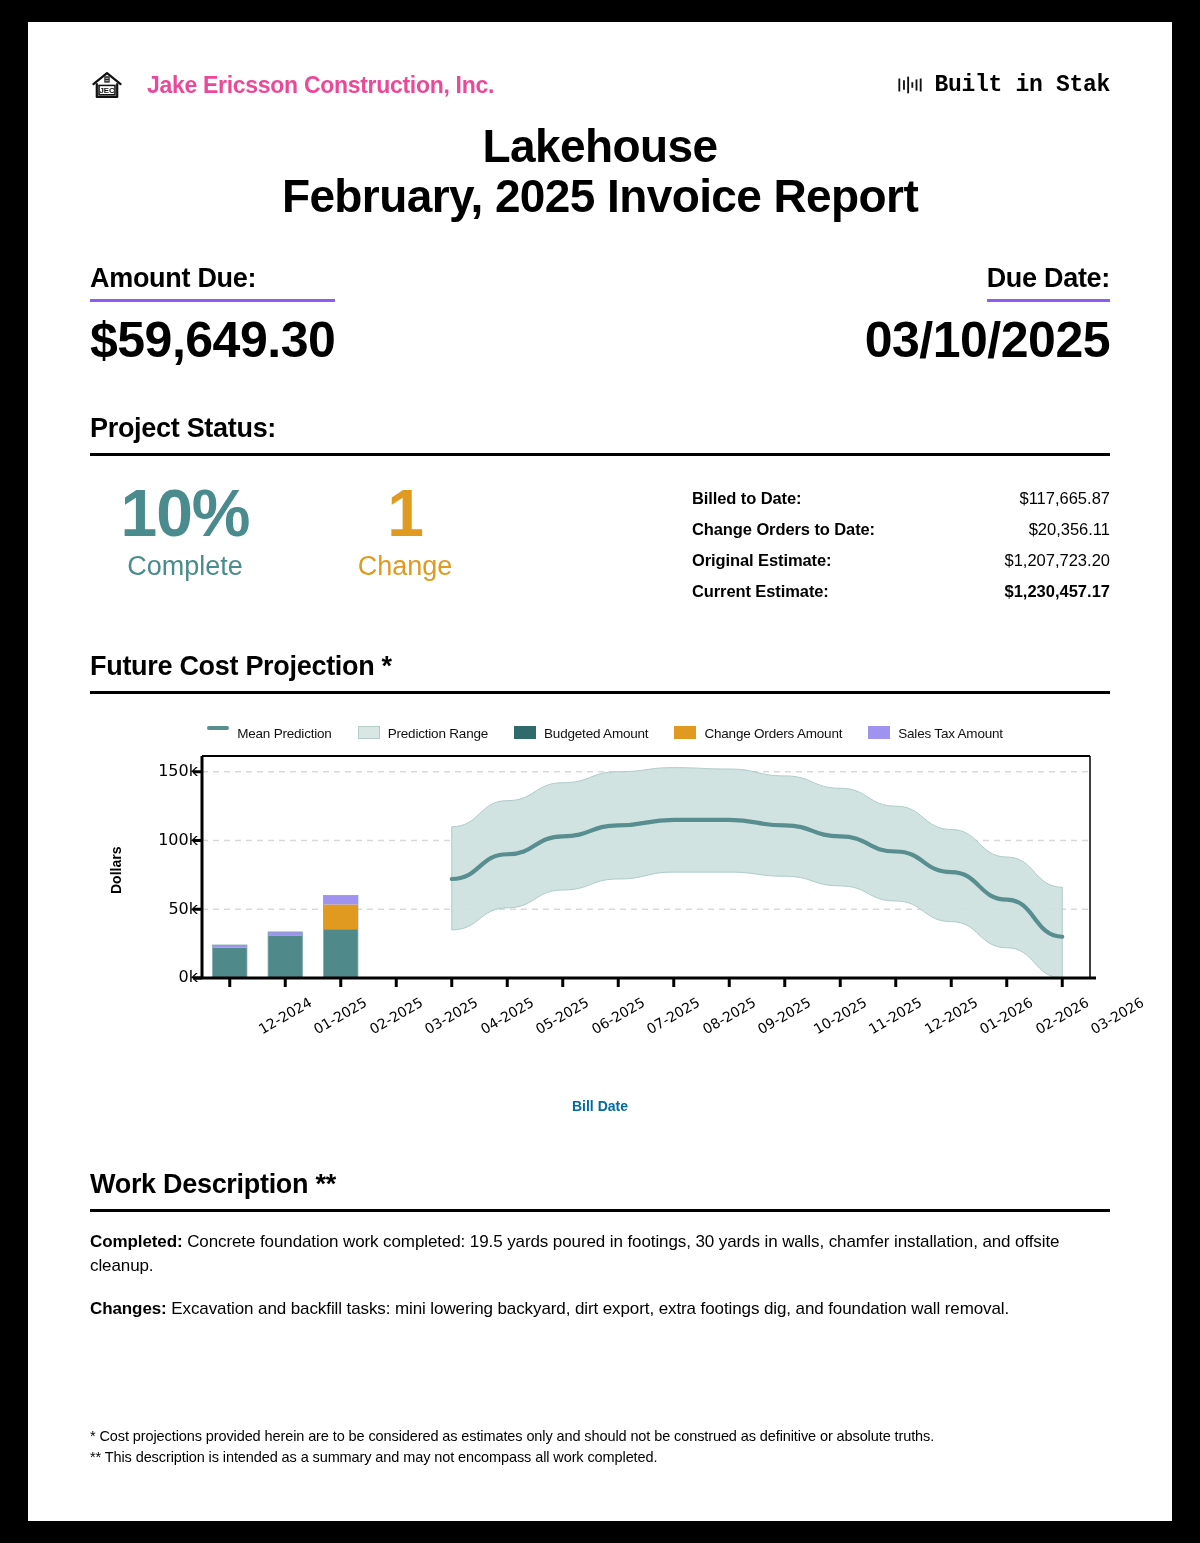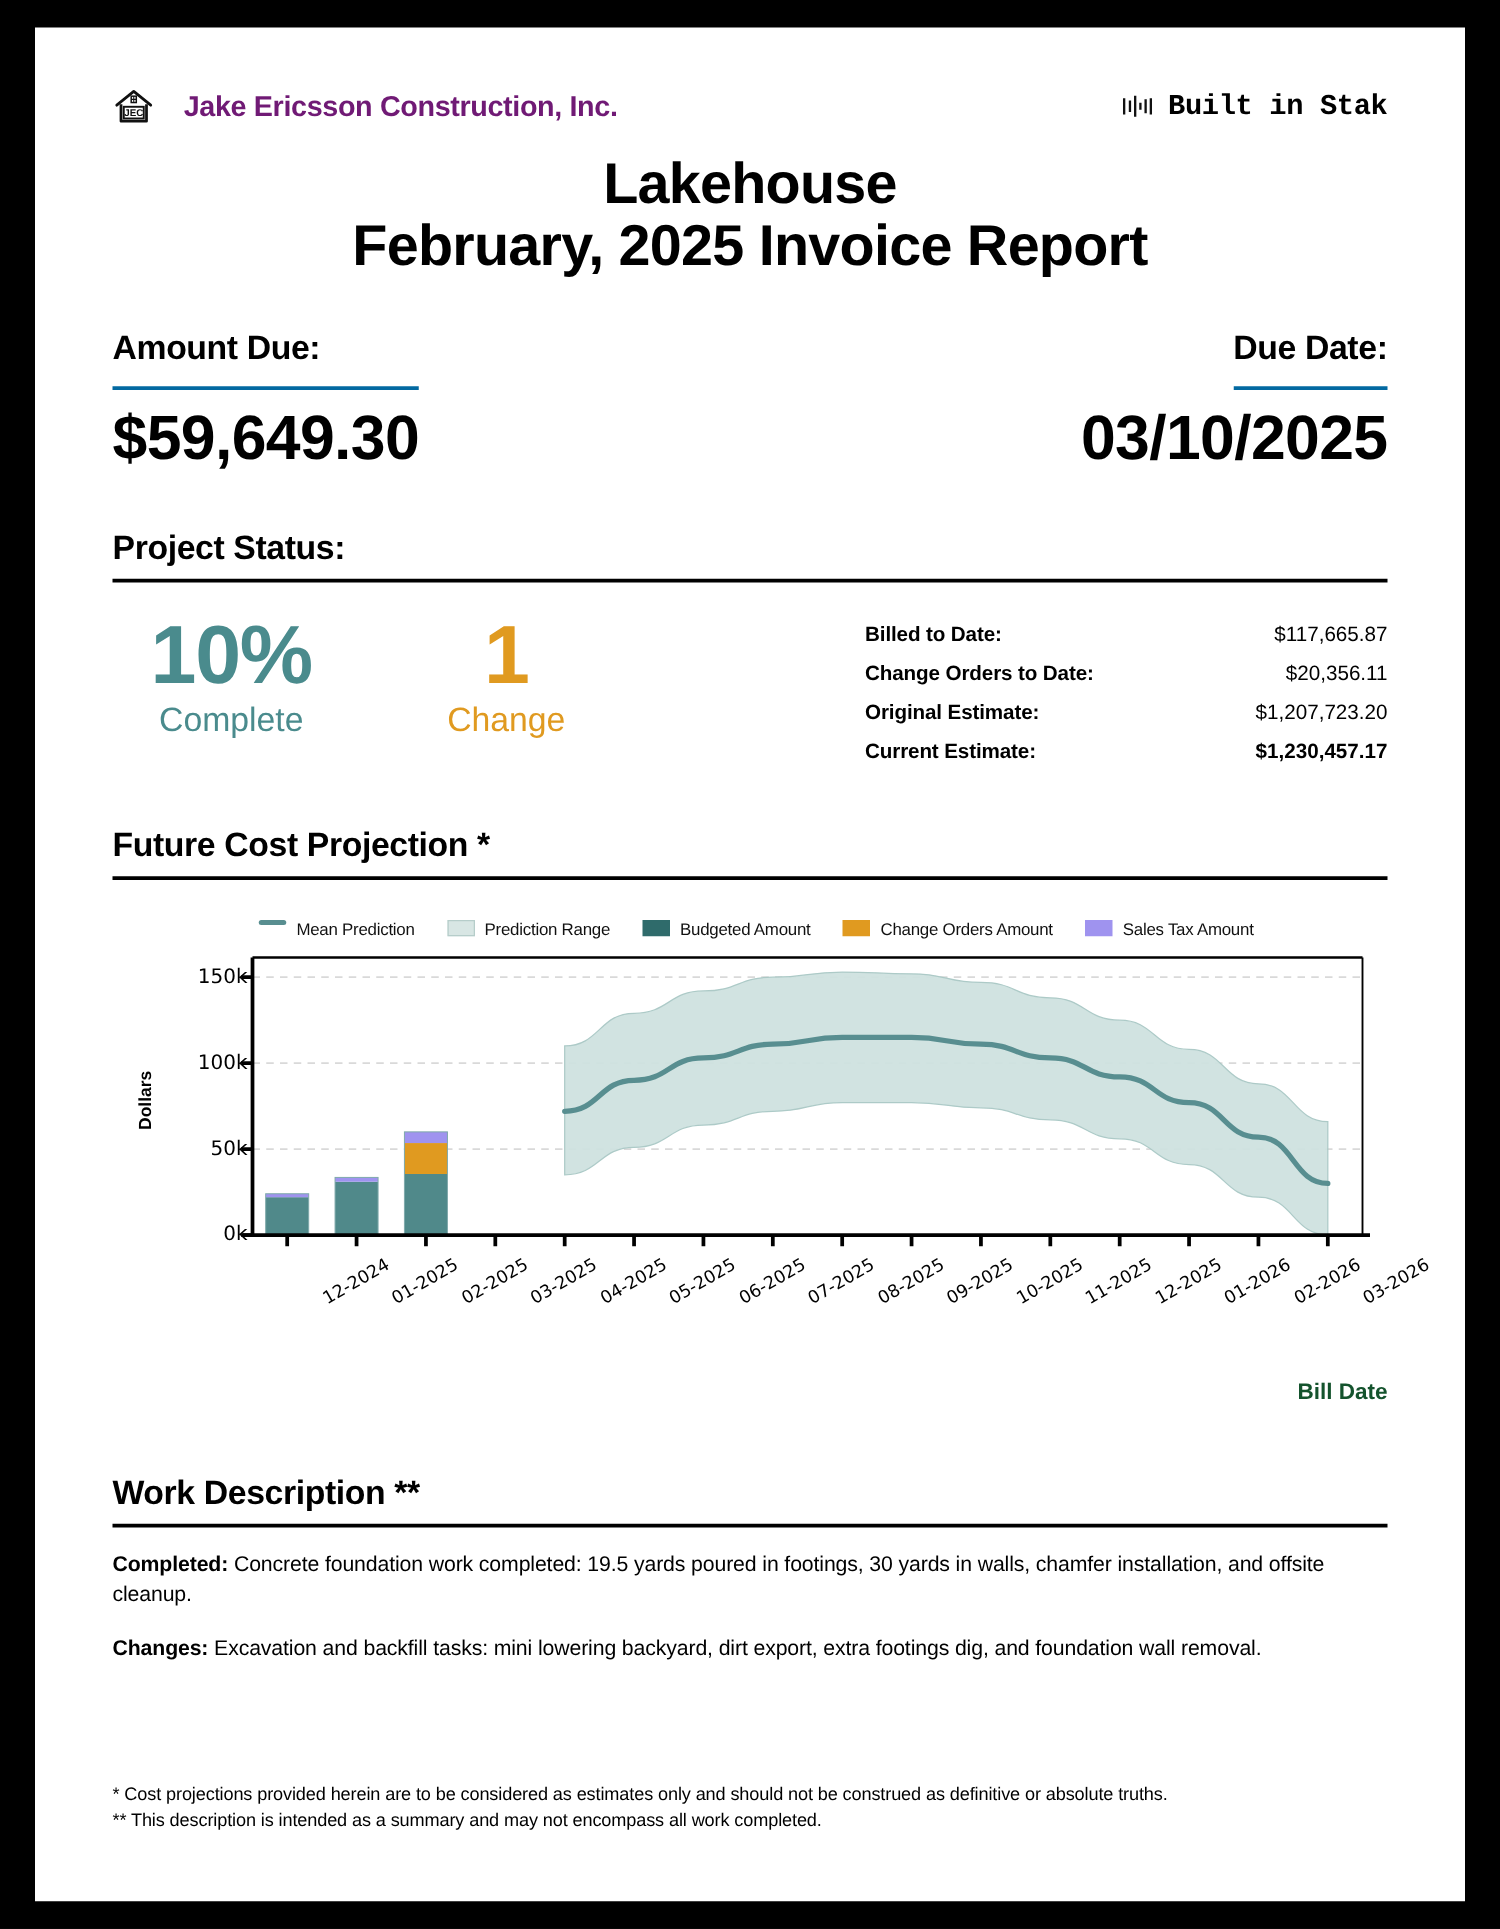--- a/index.html
+++ b/index.html
@@ -34,21 +34,21 @@
     align-items: center;
     justify-content: space-between;
     height: 46px;
     margin-top: 6px;
   }
   .hdr-left { display: flex; align-items: center; gap: 23px; }
   .hdr-right { display: flex; align-items: center; gap: 11px; font-family: Liberation Mono, monospace; }
   .co-name {
     font-size: 23px;
     font-weight: bold;
-    color: #701a75;
+    color: #ec4899;
     letter-spacing: -0.3px;
     font-family: "Liberation Sans", sans-serif;
   }
   .brand-name {
     font-size: 23px;
     font-weight: bold;
     color: #000;
     letter-spacing: -0.3px;
   }
   .house-icon { width: 34px; height: 34px; display: block; }
@@ -75,22 +75,22 @@
     justify-content: space-between;
     align-items: flex-start;
     margin-top: 42px;
   }
   .money-col { display: flex; flex-direction: column; }
   .money-col.right { align-items: flex-end; text-align: right; margin-left: 48px; }
   .money-label {
     font-size: 27px;
     font-weight: bold;
     color: #000;
-    border-bottom: 3px solid #0369a1;
-    padding-bottom: 15px;
+    border-bottom: 3px solid #8b5cf6;
+    padding-bottom: 5px;
     display: inline-block;
     letter-spacing: -0.3px;
   }
   .money-value {
     font-size: 50px;
     font-weight: bold;
     color: #000;
     margin-top: 9px;
     letter-spacing: -0.5px;
   }
@@ -180,24 +180,24 @@
     transform-origin: left top;
     font-size: 14px;
     font-weight: bold;
     color: #000;
     white-space: nowrap;
   }
   .xlabel {
     position: absolute;
     left: 0; right: 0;
     bottom: 2px;
-    text-align: right;
-    font-size: 18px;
-    font-weight: bold;
-    color: #14532d;
+    text-align: center;
+    font-size: 14px;
+    font-weight: bold;
+    color: #0369a1;
   }
   .ytick {
     position: absolute;
     right: 0;
     font-size: 16px;
     color: #000;
     text-align: right;
     font-family: "DejaVu Sans", sans-serif;
   }
   .ytick-col { position: absolute; left: 34px; top: 0; width: 74px; height: 232px; }

